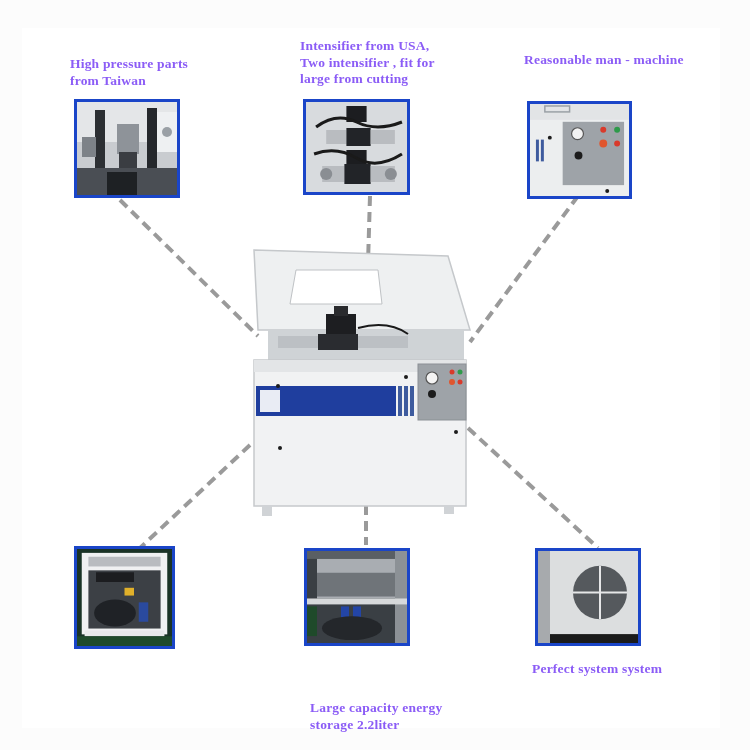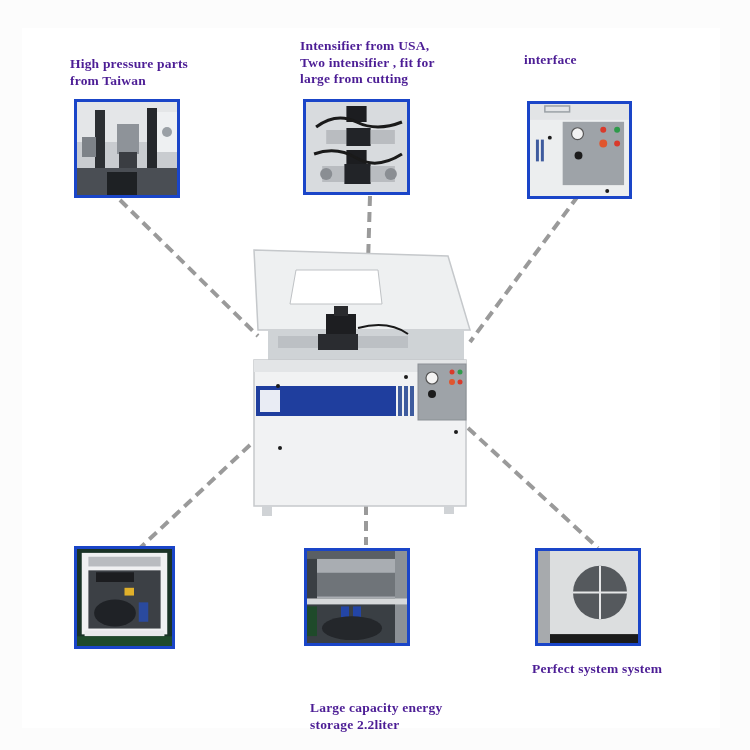--- a/index.html
+++ b/index.html
@@ -1,19 +1,19 @@
 <!DOCTYPE html>
 <html><head>
 <meta charset="utf-8">
 <style>
   * { box-sizing: border-box; margin: 0; padding: 0; }
   html, body { width: 750px; height: 750px; overflow: hidden; background: #fcfcfc; }
   body { position: relative; font-family: "Liberation Serif", "DejaVu Serif", serif; }
   .canvas { position: absolute; left: 22px; top: 28px; width: 698px; height: 700px; background: #ffffff; }
-  .caption { position: absolute; font-weight: bold; font-size: 13.5px; line-height: 16.5px; color: #4c1d95; letter-spacing: 0.2px; white-space: nowrap; }
+  .caption { position: absolute; font-weight: bold; font-size: 13.5px; line-height: 16.5px; color: #8b5cf6; letter-spacing: 0.2px; white-space: nowrap; }
   .thumb { position: absolute; border: 3px solid #1a45c8; overflow: hidden; background: #d9dde2; }
   .thumb svg { display: block; width: 100%; height: 100%; }
   .lines { position: absolute; left: 0; top: 0; width: 750px; height: 750px; pointer-events: none; }
   .machine { position: absolute; left: 248px; top: 244px; width: 232px; height: 275px; }
   .machine svg { width: 100%; height: 100%; display: block; }
 </style>
 </head>
 <body>
 
 <div class="canvas"></div>
@@ -32,21 +32,21 @@
 <div class="caption" style="left:70px;top:56px;">
   <div>High pressure parts</div>
   <div>from Taiwan</div>
 </div>
 <div class="caption" style="left:300px;top:38px;">
   <div>Intensifier from USA,</div>
   <div>Two intensifier , fit for</div>
   <div>large from cutting</div>
 </div>
 <div class="caption" style="left:524px;top:52px;">
-  <div>interface</div>
+  <div>Reasonable man - machine</div>
 </div>
 <div class="caption" style="left:74px;top:659px;">
 </div>
 <div class="caption" style="left:310px;top:700px;">
   <div>Large capacity energy</div>
   <div>storage 2.2liter</div>
 </div>
 <div class="caption" style="left:532px;top:661px;">
   <div>Perfect system system</div>
 </div>

